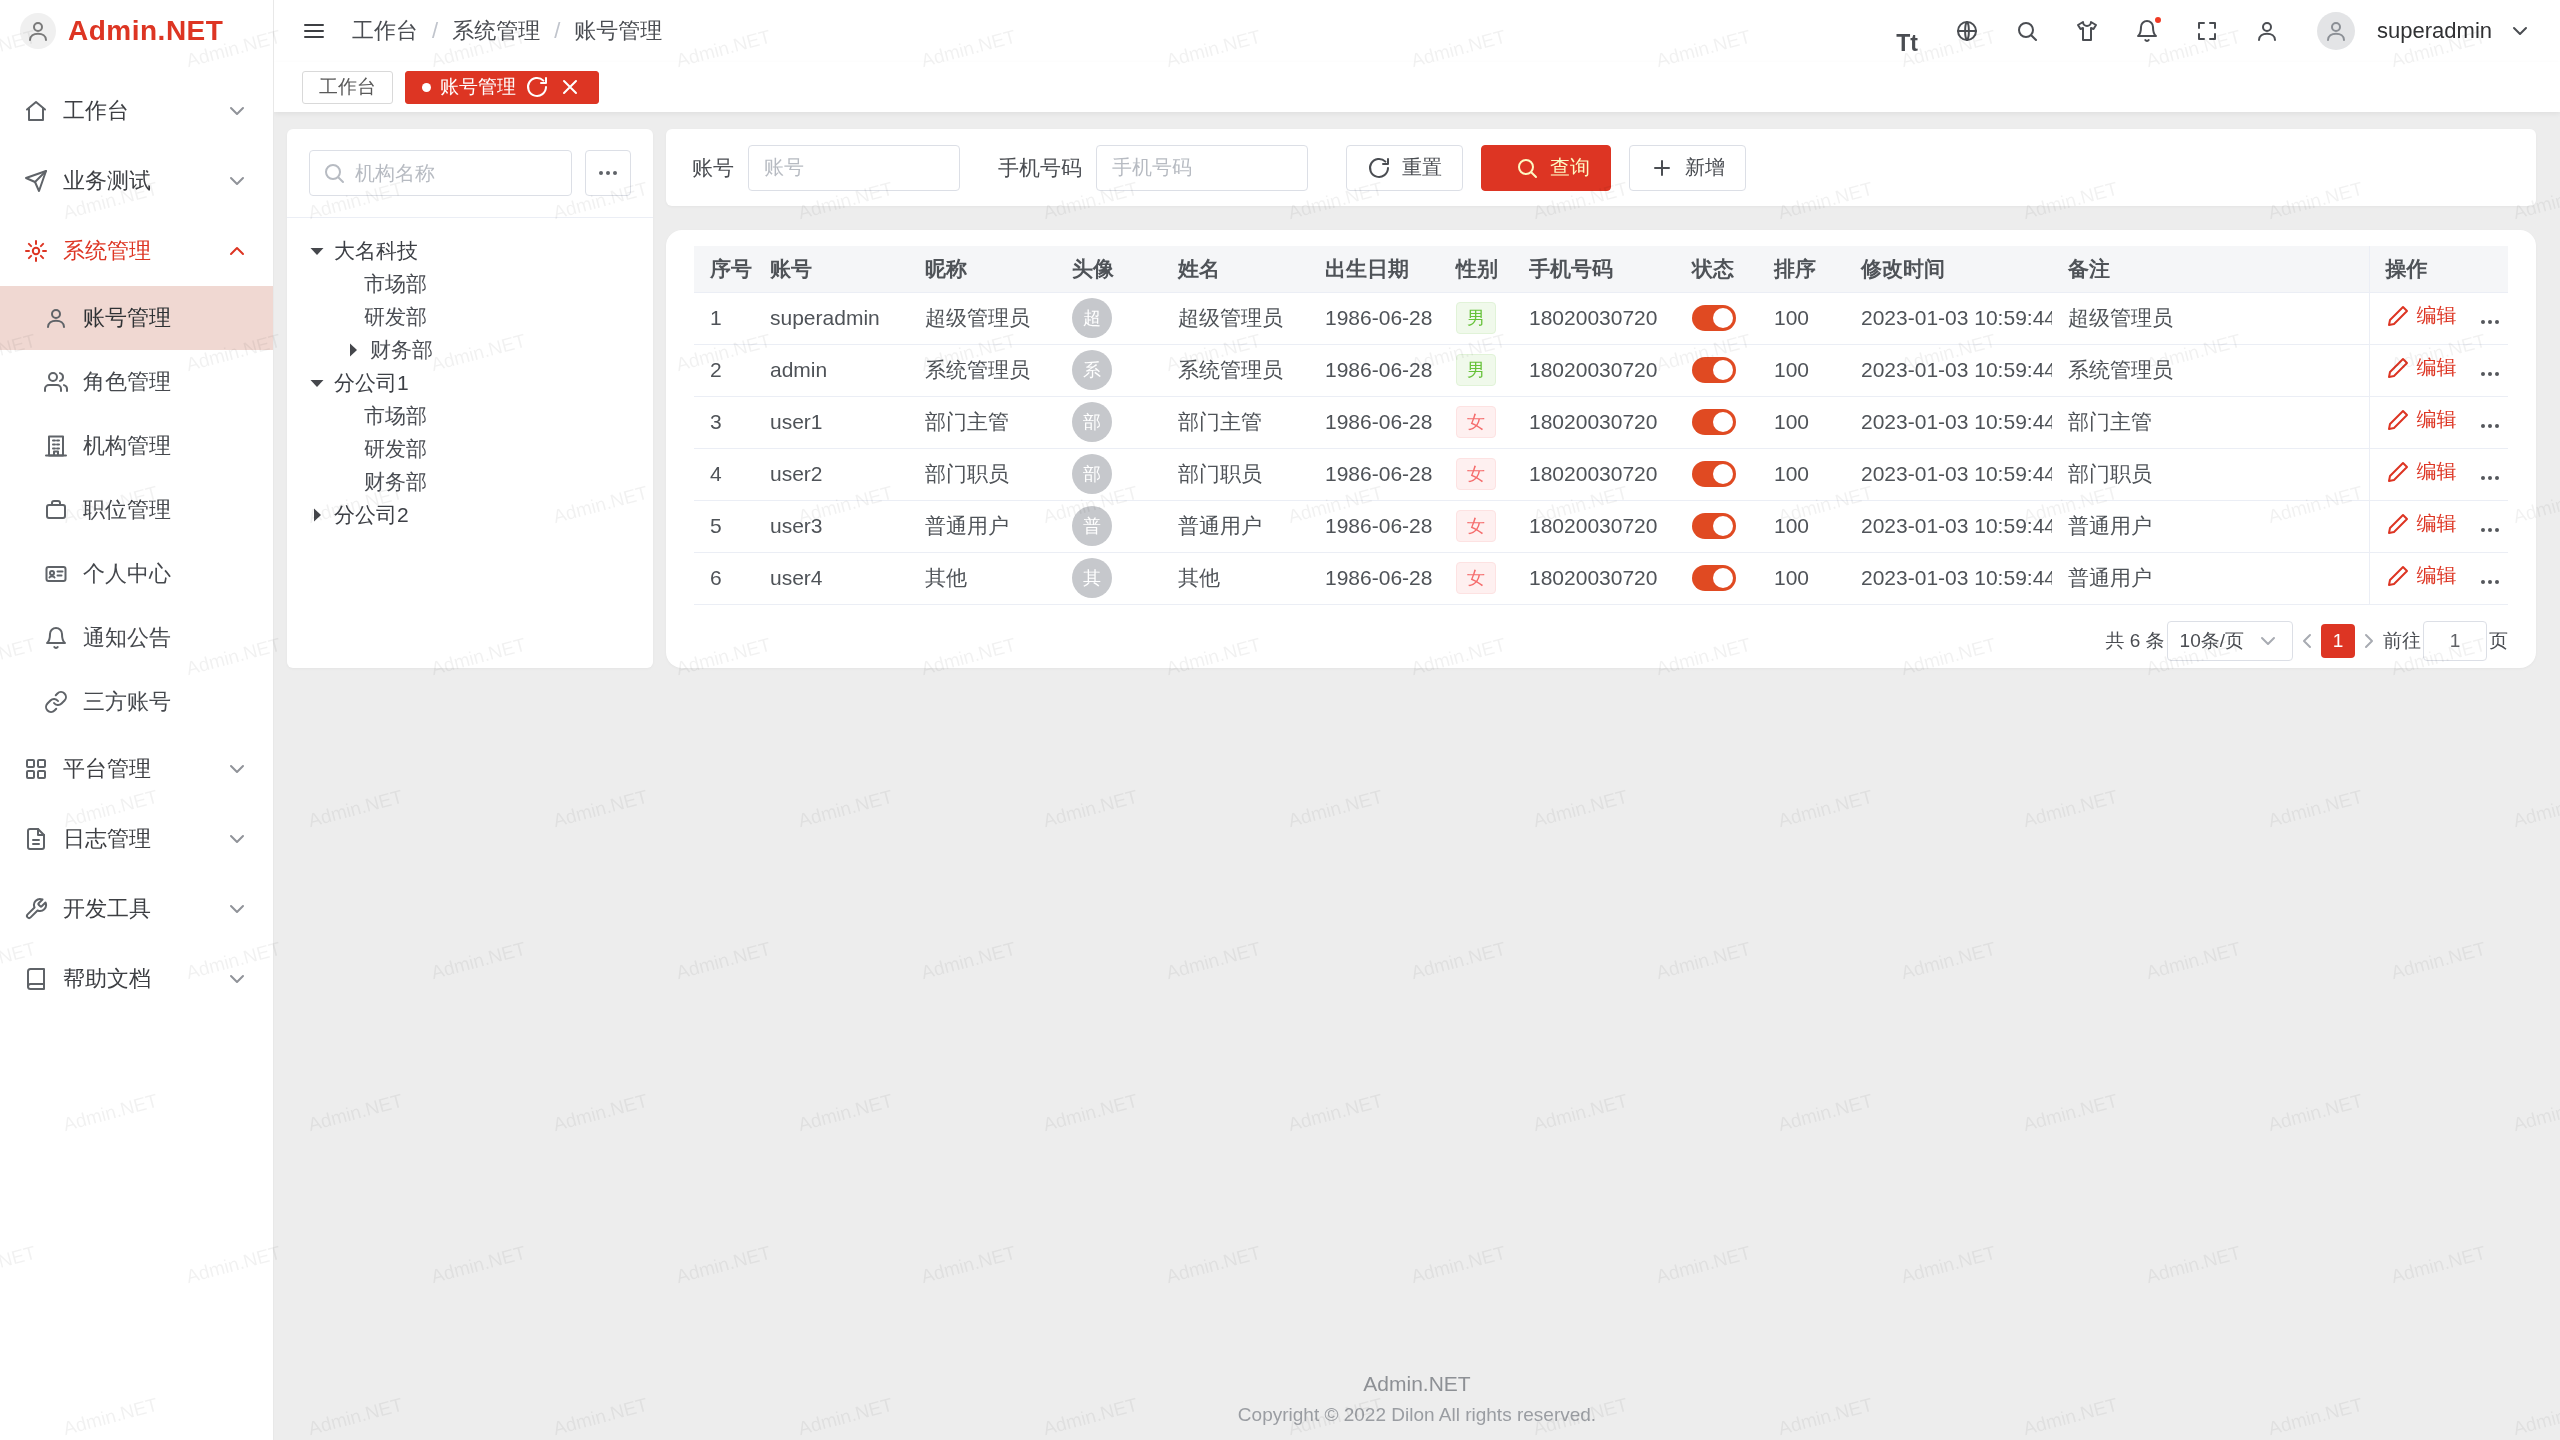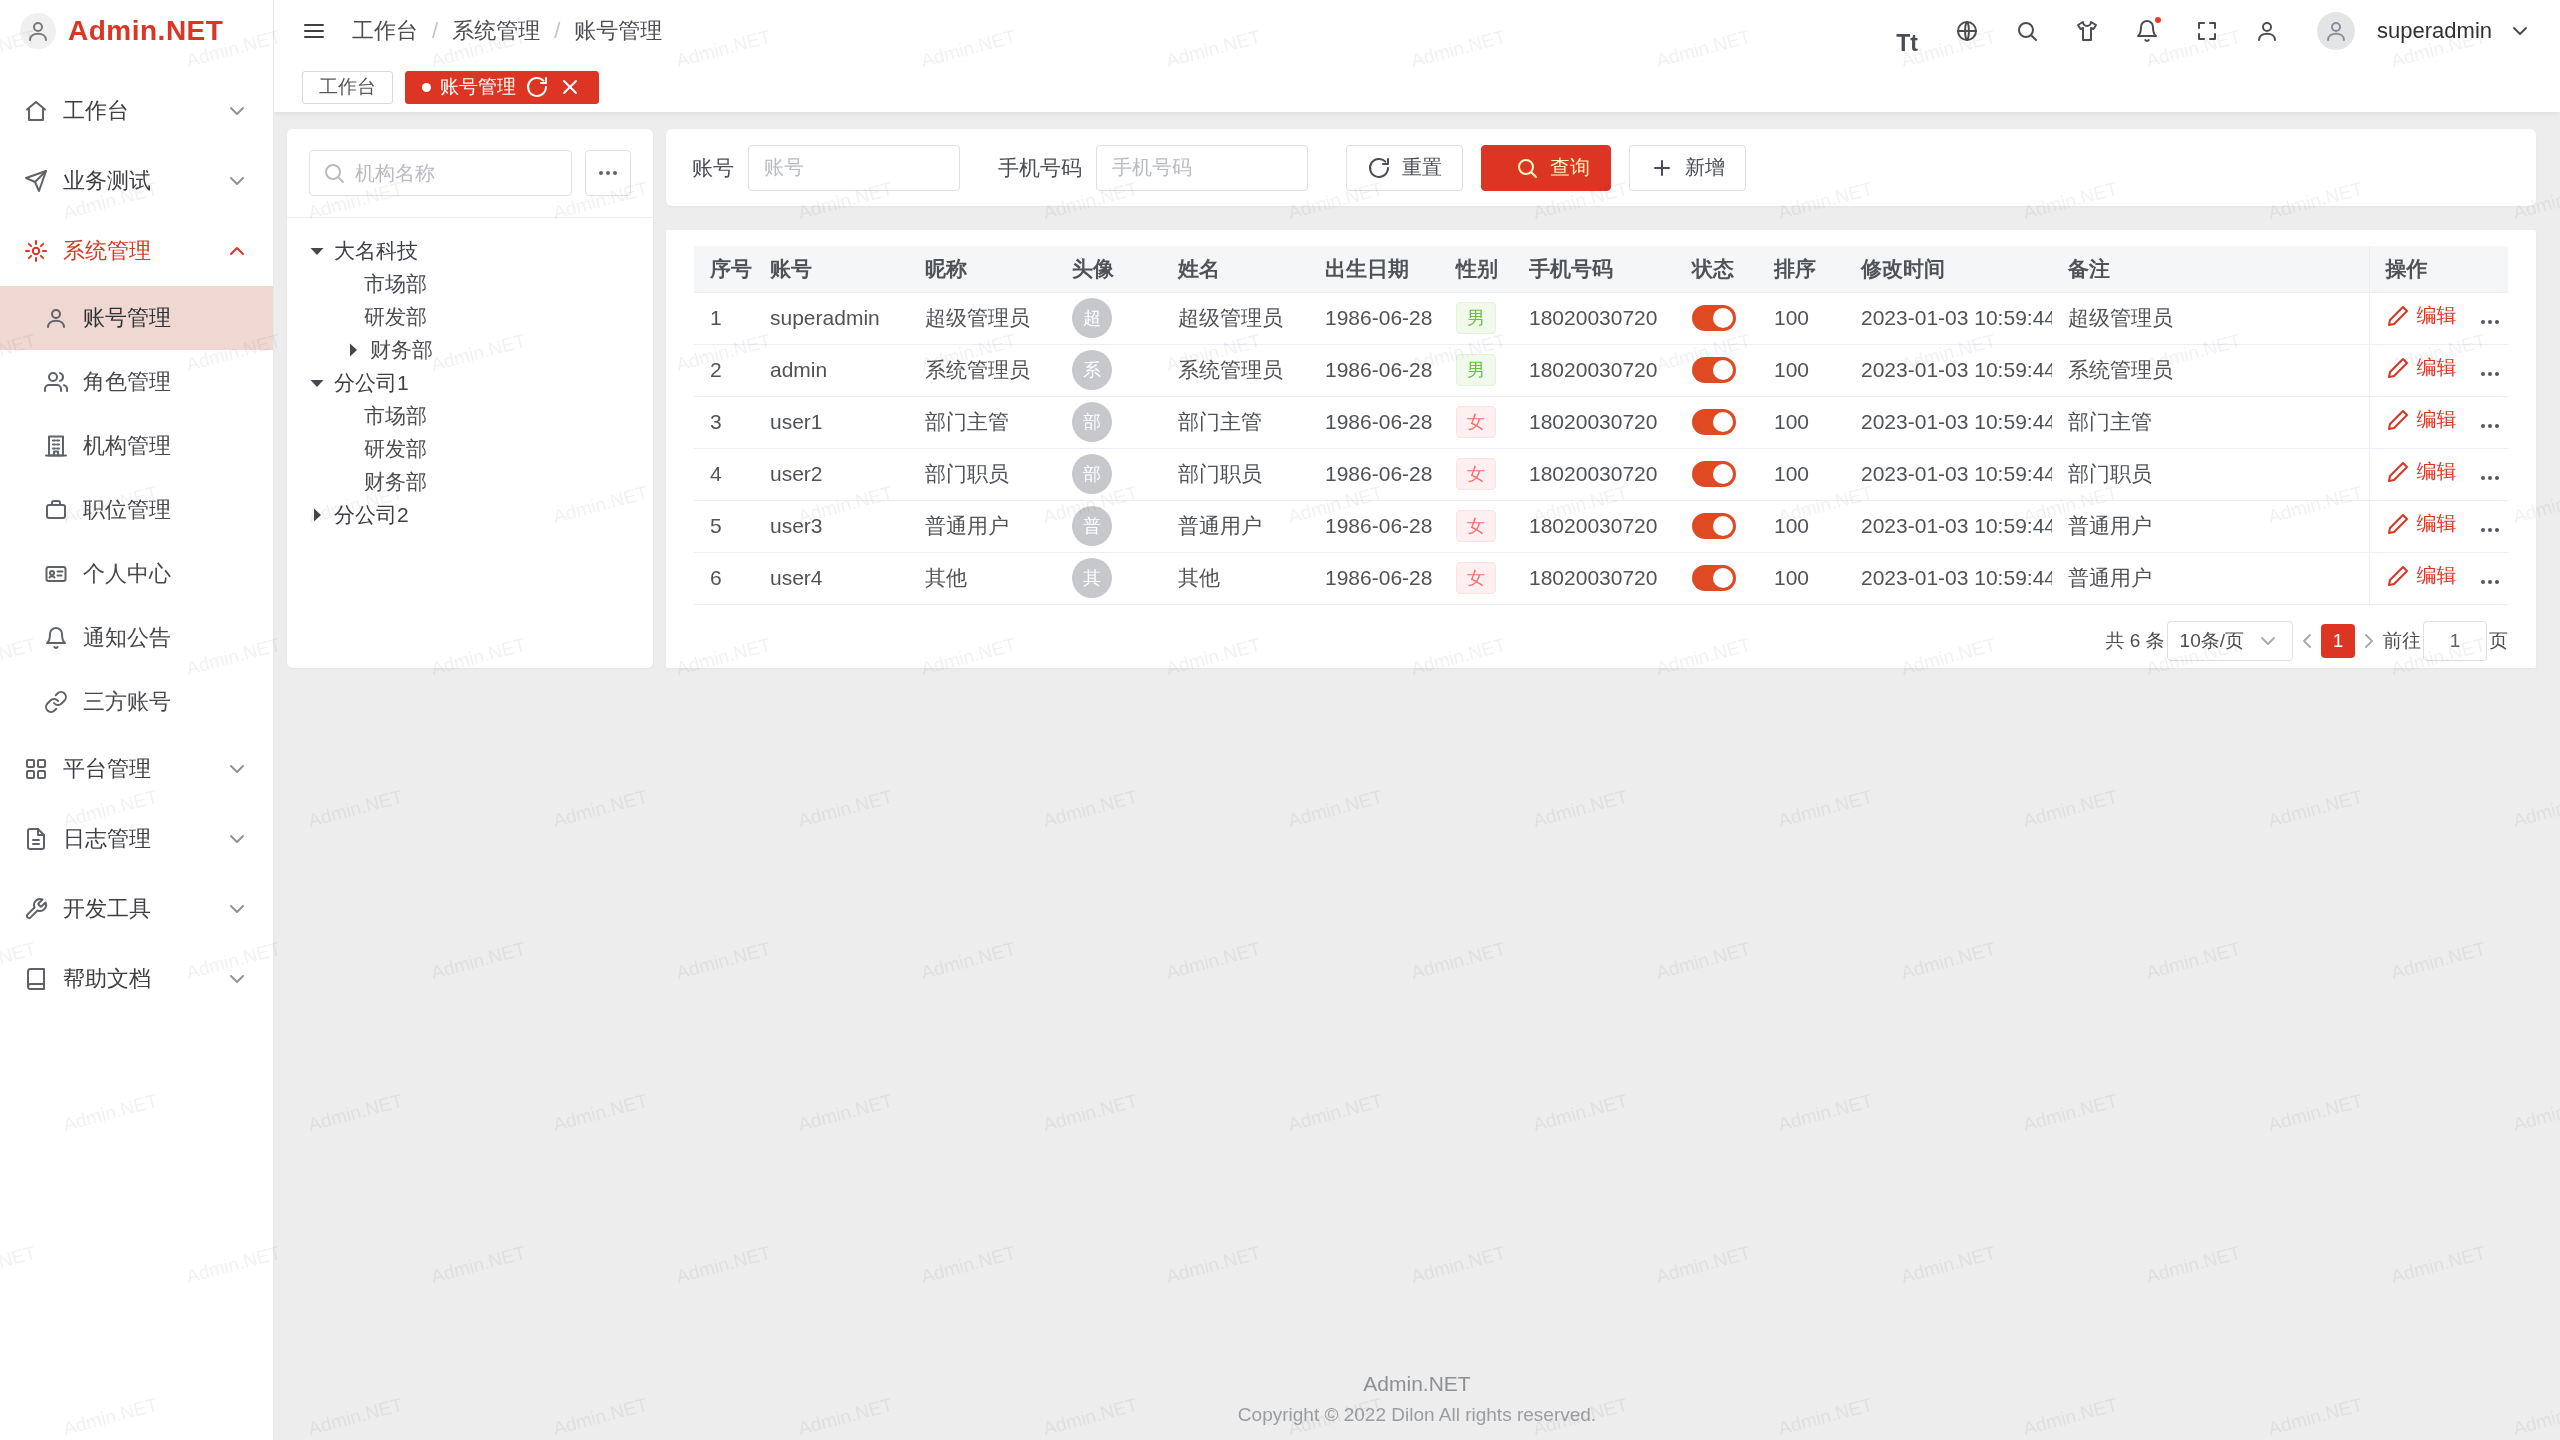--- a/index.html
+++ b/index.html
@@ -71,21 +71,21 @@
   .right-col{ flex:1; display:flex; flex-direction:column; gap:24px; }
   .query-card{ height:77px; background:#fff; border-radius:6px; display:flex; align-items:center; padding:0 26px; box-shadow:0 1px 3px rgba(0,0,0,.04);}
   .qlabel{ font-size:21px; color:#4a4d52; margin-right:14px; }
   .qinput{ width:212px; height:46px; border:1px solid var(--iborder); border-radius:4px; padding:0 15px; font-size:20px; color:var(--t2); font-family:inherit; outline:none;}
   .qinput::placeholder{ color:#b7bbc2; }
   .qgap{ width:38px; }
   .btn{ height:46px; display:inline-flex; align-items:center; gap:11px; padding:0 20px; border-radius:4px; font-size:20px; border:1px solid var(--iborder); color:#4a4d52; background:#fff; cursor:pointer; font-family:inherit;}
   .btn + .btn{ margin-left:18px; }
   .btn.primary{ background:var(--red); border-color:var(--red); color:#fef9c3;padding-left:33px; }
 
-  .table-card{ height:438px; background:#fff; border-radius:2px; padding:16px 28px 16px; box-shadow:0 1px 3px rgba(0,0,0,.04);}
+  .table-card{ height:438px; background:#fff; border-radius:16px; padding:16px 28px 16px; box-shadow:0 1px 3px rgba(0,0,0,.04);}
   table{ width:100%; border-collapse:collapse; table-layout:fixed; }
   th{ height:46px; background:#f5f6f8; text-align:left; padding-left:16px; font-size:21px; color:#4f5358; font-weight:bold; border-bottom:1px solid var(--line);}
   td{ height:52px; padding-left:16px; font-size:21px; color:#4f5358; border-bottom:1px solid var(--line); overflow:hidden; white-space:nowrap;}
   .opcol{ border-left:1px solid var(--line); }
   .tava{ width:40px; height:40px; border-radius:50%; background:#c6c8cc; color:#fff; display:inline-flex; align-items:center; justify-content:center; font-size:18px;}
   .badge{ display:inline-block; font-size:18px; line-height:1; padding:6px 10px; border-radius:4px; border:1px solid transparent;}
   .badge.male{ color:#67c23a; background:#f0f9eb; border-color:#e1f3d8;}
   .badge.female{ color:#f56c6c; background:#fef0f0; border-color:#fde2e2;}
   .switch{ width:44px; height:26px; border-radius:13px; background:#e04a22; position:relative; display:inline-block; vertical-align:middle; cursor:pointer;}
   .switch .knob{ position:absolute; top:3px; right:3px; width:20px; height:20px; border-radius:50%; background:#fff;}

